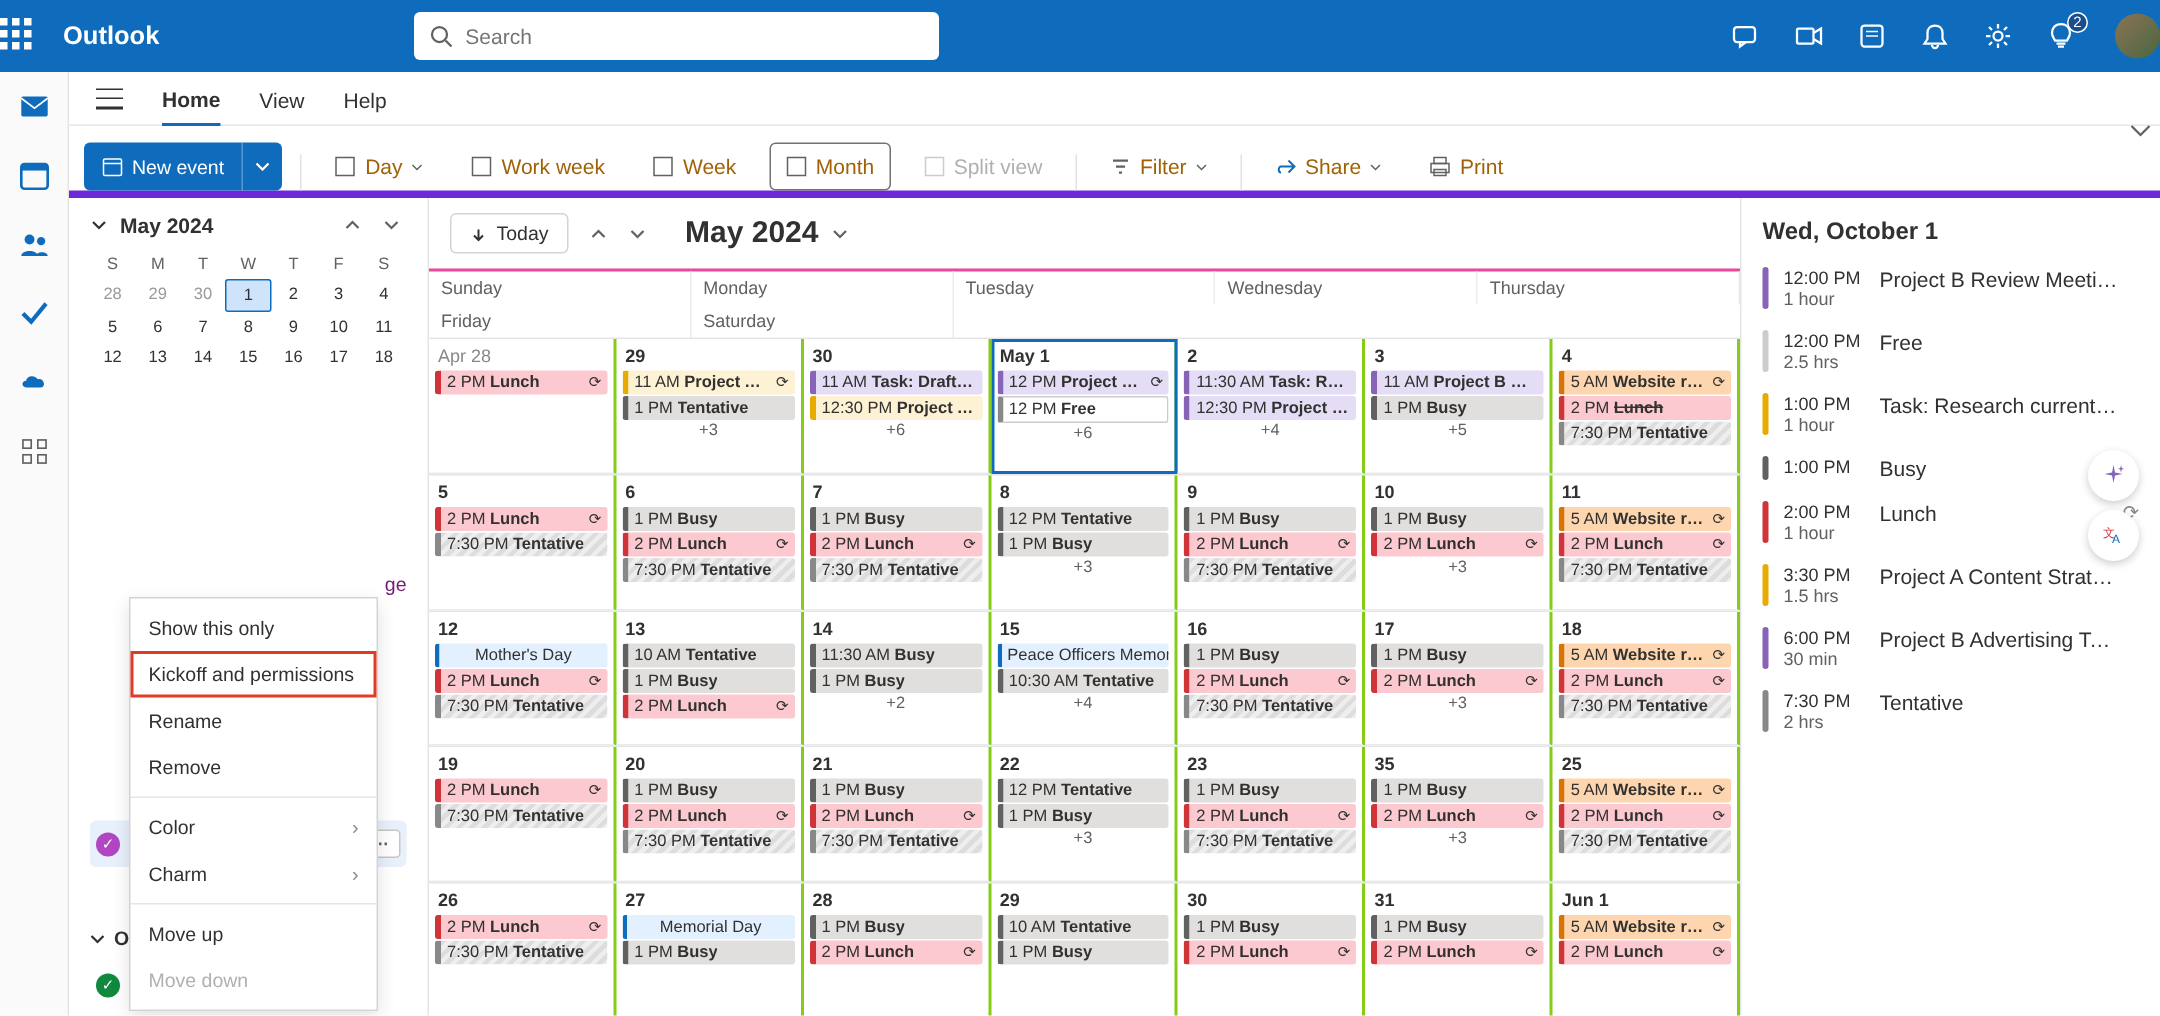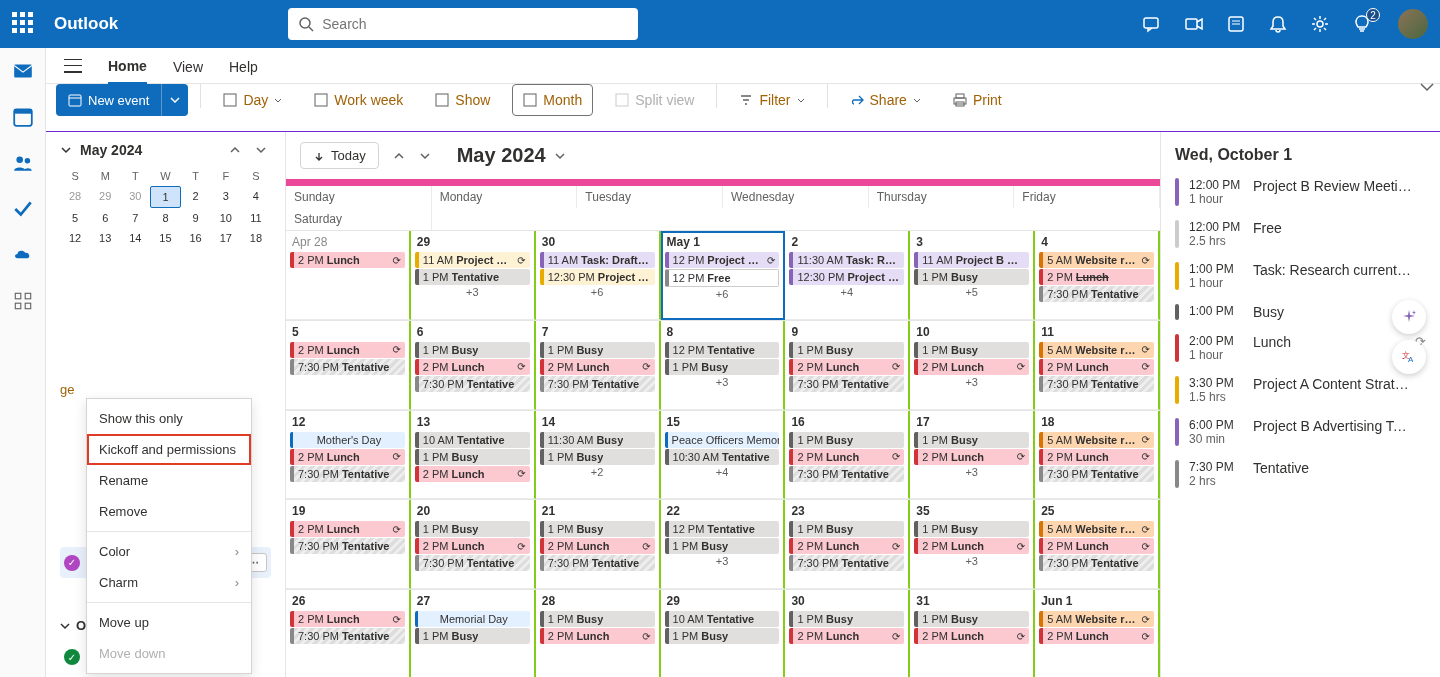--- a/index.html
+++ b/index.html
@@ -1,38 +1,38 @@
 <!DOCTYPE html>
 <html><head>
 <meta charset="utf-8">
 <style>
 *{box-sizing:border-box;padding:0;margin:0;font-family:'Segoe UI',Arial,sans-serif}
 body{width:1440px;height:677px;overflow:hidden;background:#fff;font-size:13px;color:#323130}
-.topbar{height:48px;background:#0f6cbd;display:flex;align-items:center;padding:0 12px;color:#fff}
+.topbar{height:48px;background:#0f6cbd;display:flex;align-items:center;padding:0 0;color:#fff}
 .waffle{width:24px;height:24px;display:grid;grid-template-columns:repeat(3,5px);grid-template-rows:repeat(3,5px);gap:3px;cursor:pointer}
 .waffle span{background:#fff;width:5px;height:5px}
 .brand{font-size:17px;font-weight:600;margin-left:18px}
 .searchwrap{margin-left:170px}
 .search{width:350px;height:32px;background:#fff;border-radius:4px;display:flex;align-items:center;padding:0 10px}
 .search input{border:none;outline:none;flex:1;font-size:14px;margin-left:8px}
 .topicons{margin-left:auto;display:flex;align-items:center;gap:22px}
 .topicon{width:20px;height:20px;position:relative;cursor:pointer;fill:#fff}
 .badge{position:absolute;top:-6px;right:-8px;background:#1a4d8c;color:#fff;font-size:10px;min-width:14px;height:14px;border-radius:7px;display:flex;align-items:center;justify-content:center;border:1px solid #fff}
 .avatar{width:30px;height:30px;border-radius:50%;background:linear-gradient(135deg,#8b7355,#4a6741);margin-left:4px}
 .main{display:flex;height:631px}
 .rail{width:46px;background:#fafafa;border-right:1px solid #e5e5e5;display:flex;flex-direction:column;align-items:center;padding-top:12px;gap:24px}
 .rail .ri{width:22px;height:22px;cursor:pointer;fill:#616161}
 .rail .ri.active{fill:#0f6cbd}
 .content{flex:1;display:flex;flex-direction:column}
 .ribbon1{height:36px;display:flex;align-items:center;padding:0 18px;gap:26px;border-bottom:1px solid #e5e5e5}
 .ham{width:18px;height:14px;display:flex;flex-direction:column;justify-content:space-between;cursor:pointer}
 .ham span{height:1.5px;background:#323130}
 .tab{font-size:14px;cursor:pointer;padding-bottom:8px;margin-top:10px}
 .tab.active{border-bottom:2px solid #0f6cbd;font-weight:600}
-.ribbon2{height:48px;display:flex;align-items:flex-start;padding:0 10px;gap:12px;border-bottom:1px solid #6d28d9}
+.ribbon2{height:48px;display:flex;align-items:flex-end;padding:0 10px;gap:12px;border-bottom:5px solid #6d28d9}
 .newbtn{background:#0f6cbd;color:#fff;height:32px;border-radius:4px;display:flex;align-items:center;cursor:pointer}
 .newbtn .main-part{padding:0 12px;display:flex;align-items:center;gap:6px}
 .newbtn .dd{border-left:1px solid rgba(255,255,255,.3);padding:0 8px;height:100%;display:flex;align-items:center}
 .rbtn{height:32px;padding:0 10px;display:flex;align-items:center;gap:6px;cursor:pointer;border-radius:4px;font-size:14px;color:#a16207}
 .rbtn.sel{border:1px solid #737373}
 .rbtn.dis{color:#b0b0b0}
 .sep{width:1px;height:24px;background:#e1e1e1}
 .body{display:flex;flex:1;overflow:hidden}
 .leftpanel{width:240px;border-right:1px solid #e5e5e5;padding:10px 14px;position:relative}
 .monthhdr{display:flex;align-items:center;gap:8px;margin-bottom:8px}
@@ -51,21 +51,21 @@
 .calitem .more{margin-left:auto;padding:2px 6px;border:1px solid #c8c6c4;border-radius:3px;background:#fff;color:#605e5c;font-weight:bold;letter-spacing:1px}
 .ctxmenu{position:absolute;left:40px;top:266px;width:166px;background:#fff;border:1px solid #d4d4d4;box-shadow:0 4px 12px rgba(0,0,0,.12);z-index:100;font-size:13px;padding:4px 0}
 .ctxmenu .item{padding:8px 12px;cursor:pointer;display:flex;align-items:center;justify-content:space-between}
 .ctxmenu .item.highlighted{outline:2px solid #e03b24;outline-offset:-2px}
 .ctxmenu .item.dis{color:#b0b0b0}
 .ctxmenu hr{border:none;border-top:1px solid #e5e5e5;margin:4px 0}
 .calgrid{flex:1;display:flex;flex-direction:column;overflow:hidden}
 .calhdr{display:flex;align-items:center;padding:10px 14px;gap:14px}
 .todaybtn{border:1px solid #d4d4d4;border-radius:4px;padding:5px 12px;display:flex;align-items:flex-end;gap:6px;cursor:pointer}
 .bigmonth{font-size:20px;font-weight:600;margin-left:12px;display:flex;align-items:center;gap:8px}
-.dayrow{display:grid;grid-template-columns:repeat(6,1fr);border-top:7px solid #ec4899}
+.dayrow{display:grid;grid-template-columns:repeat(5,1fr);border-top:2px solid #ec4899}
 .dayhdr{font-size:12px;color:#616161;padding:4px 8px;border-right:1px solid #ebebeb}
 .weekgrid{display:grid;grid-template-columns:repeat(7,1fr);border-top:1px solid #e5e5e5;flex:1}
 .cell{border-right:2px solid #84cc16;border-bottom:1px solid #ebebeb;padding:2px;display:flex;flex-direction:column;gap:1px;min-height:0;overflow:hidden}
 .cell.today{outline:2px solid #0f6cbd;outline-offset:-2px}
 .daynum{font-size:12px;padding:2px 4px;font-weight:600}
 .daynum.dim{color:#888;font-weight:400}
 .allday{background:#e3f0ff;border-left:3px solid #0f6cbd;font-size:11px;padding:2px 4px;white-space:nowrap;overflow:hidden;text-align:center;border-radius:2px;margin:0 2px}
 .ev{font-size:11px;padding:2px 4px;white-space:nowrap;overflow:hidden;border-radius:2px;margin:0 2px;border-left:4px solid;display:flex;align-items:center;gap:3px;position:relative}
 .ev .t{font-weight:400}
 .ev .title{font-weight:600;overflow:hidden;text-overflow:ellipsis}
@@ -215,21 +215,21 @@
       <div class="rbtn">
           <svg width="14" height="14">
             <rect x="1" y="1" width="12" height="12" fill="none" stroke="#616161"></rect>
           </svg>
           <span>Work week</span>
         </div>
       <div class="rbtn">
           <svg width="14" height="14">
             <rect x="1" y="1" width="12" height="12" fill="none" stroke="#616161"></rect>
           </svg>
-          <span>Show</span>
+          <span>Week</span>
         </div>
       <div class="rbtn sel">
           <svg width="14" height="14">
             <rect x="1" y="1" width="12" height="12" fill="none" stroke="#616161"></rect>
           </svg>
           <span>Month</span>
         </div>
       <div class="rbtn dis">
           <svg width="14" height="14">
             <rect x="1" y="1" width="12" height="12" fill="none" stroke="#ccc"></rect>
@@ -309,21 +309,21 @@
             <div class="d">11</div>
             <div class="d">12</div>
             <div class="d">13</div>
             <div class="d">14</div>
             <div class="d">15</div>
             <div class="d">16</div>
             <div class="d">17</div>
             <div class="d">18</div>
           </div>
 
-        <div style="color:#a16207;margin-top:134px;font-size:13px">ge</div>
+        <div style="text-align:right;color:#701a75;margin-top:134px;font-size:13px">ge</div>
 
         <div class="calitem sel" style="margin-top:150px">
           <span class="chk" style="background:#b146c2">✓</span>
           <span>Example calen…</span>
           <span class="more">⋯</span>
         </div>
         <div class="calsection">
           <div class="hdr">
               <svg width="10" height="10">
                 <path d="M1 3 L5 7 L9 3" fill="none" stroke="#323130" stroke-width="1.5"></path>

